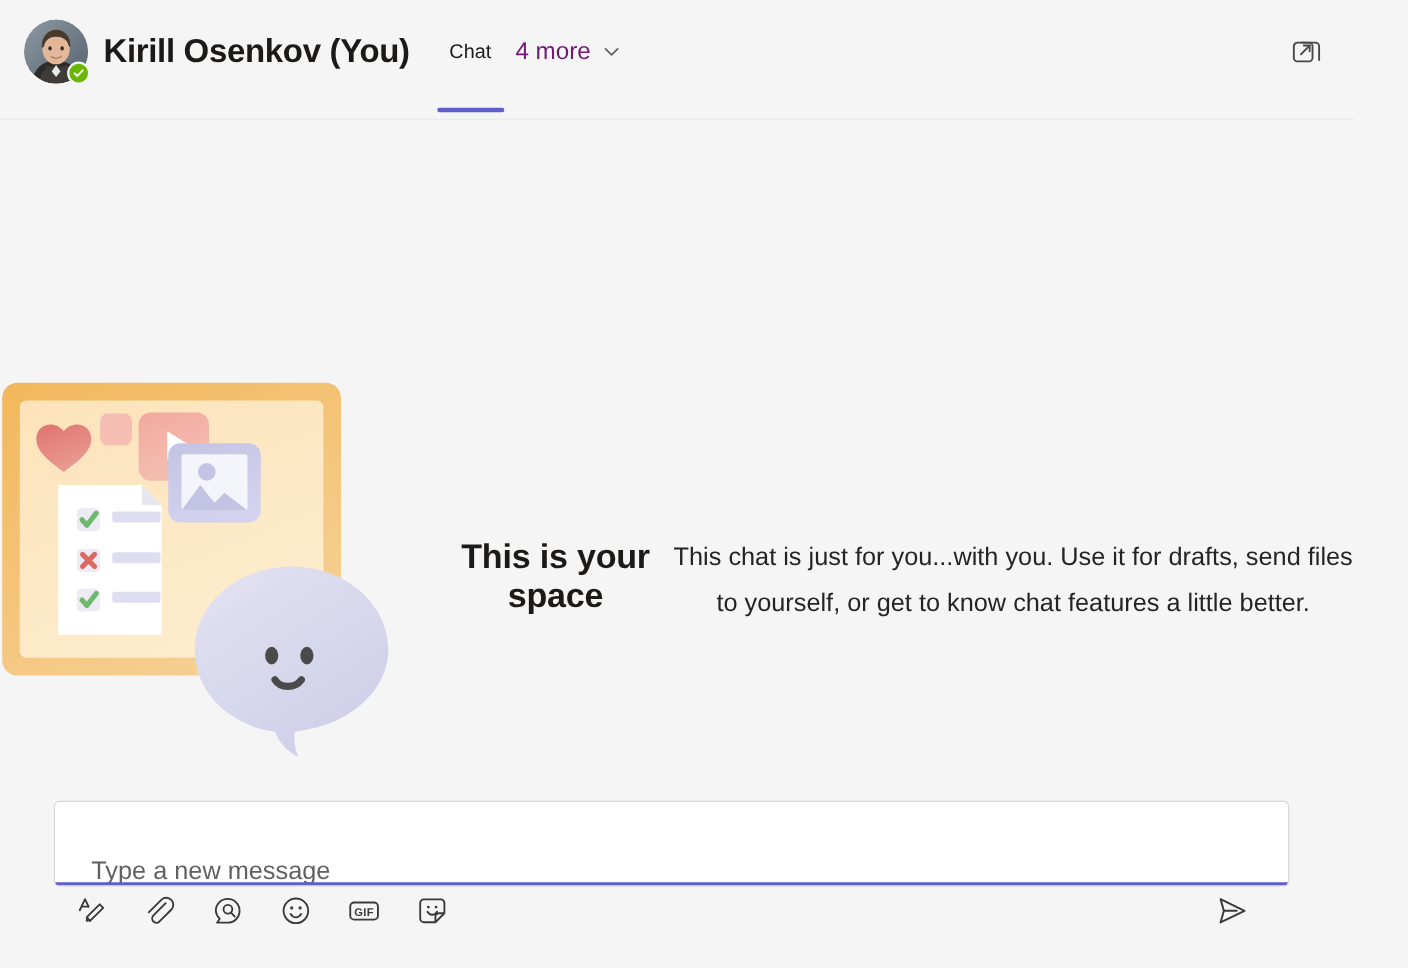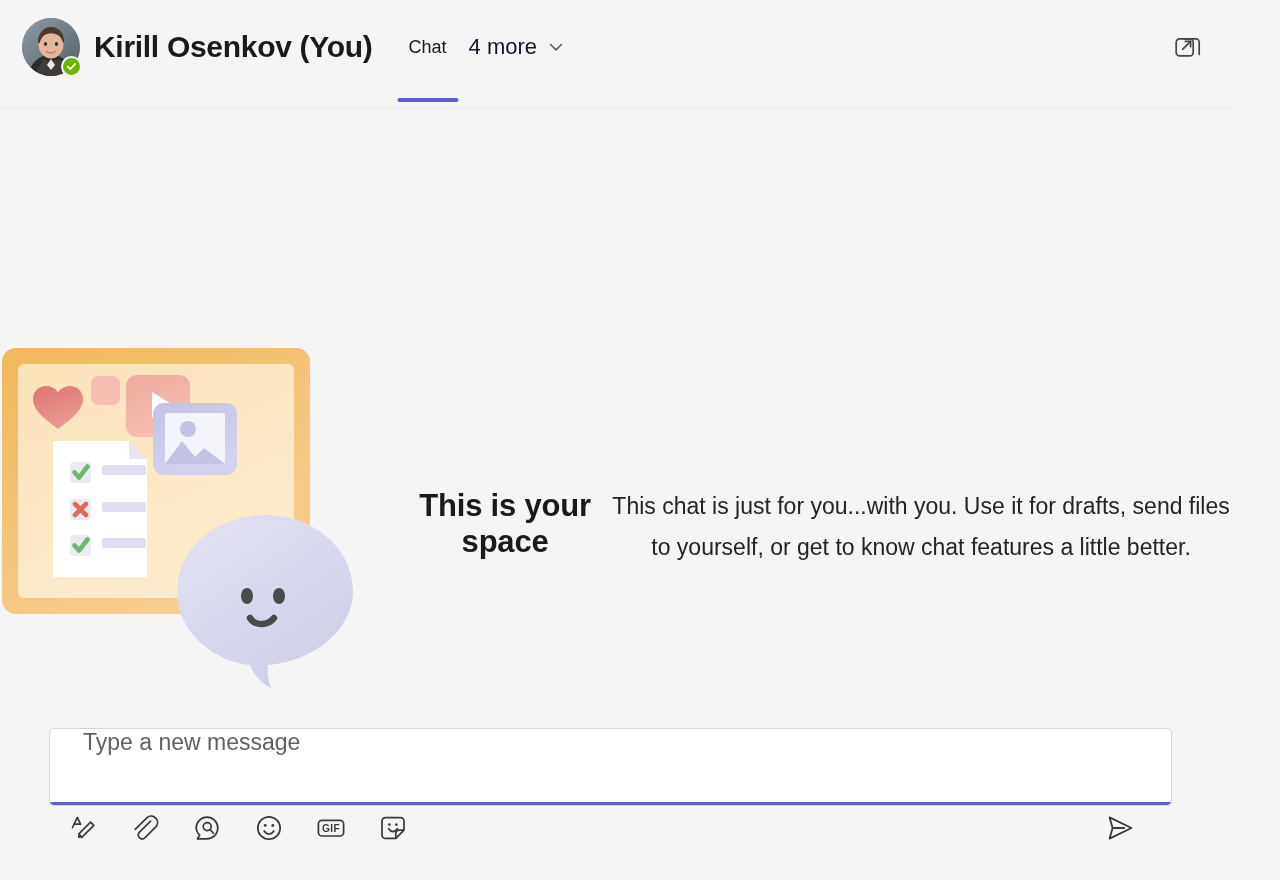--- a/index.html
+++ b/index.html
@@ -125,21 +125,21 @@
   }
 
   .tab-more {
     position: relative;
     height: 94px;
     display: flex;
     align-items: center;
     gap: 9px;
     padding: 0 10px;
     font-size: 22px;
-    color: #0f172a;
+    color: #701a75;
     cursor: pointer;
     white-space: nowrap;
   }
 
   .tab-more svg { display: block; }
 
   .header-right {
     margin-left: auto;
     height: 94px;
     display: flex;
@@ -205,21 +205,21 @@
     padding: 0 60px 8px 49px;
   }
 
   .compose-box {
     position: relative;
     height: 78px;
     background: #ffffff;
     border: 1px solid #d6d6d6;
     border-radius: 5px;
     display: flex;
-    align-items: flex-start;
+    align-items: flex-end;
     padding: 0 20px 0 33px;
     overflow: hidden;
   }
 
   .compose-input {
     border: none;
     outline: none;
     width: 100%;
     font-family: "Liberation Sans", sans-serif;
     font-size: 23px;

